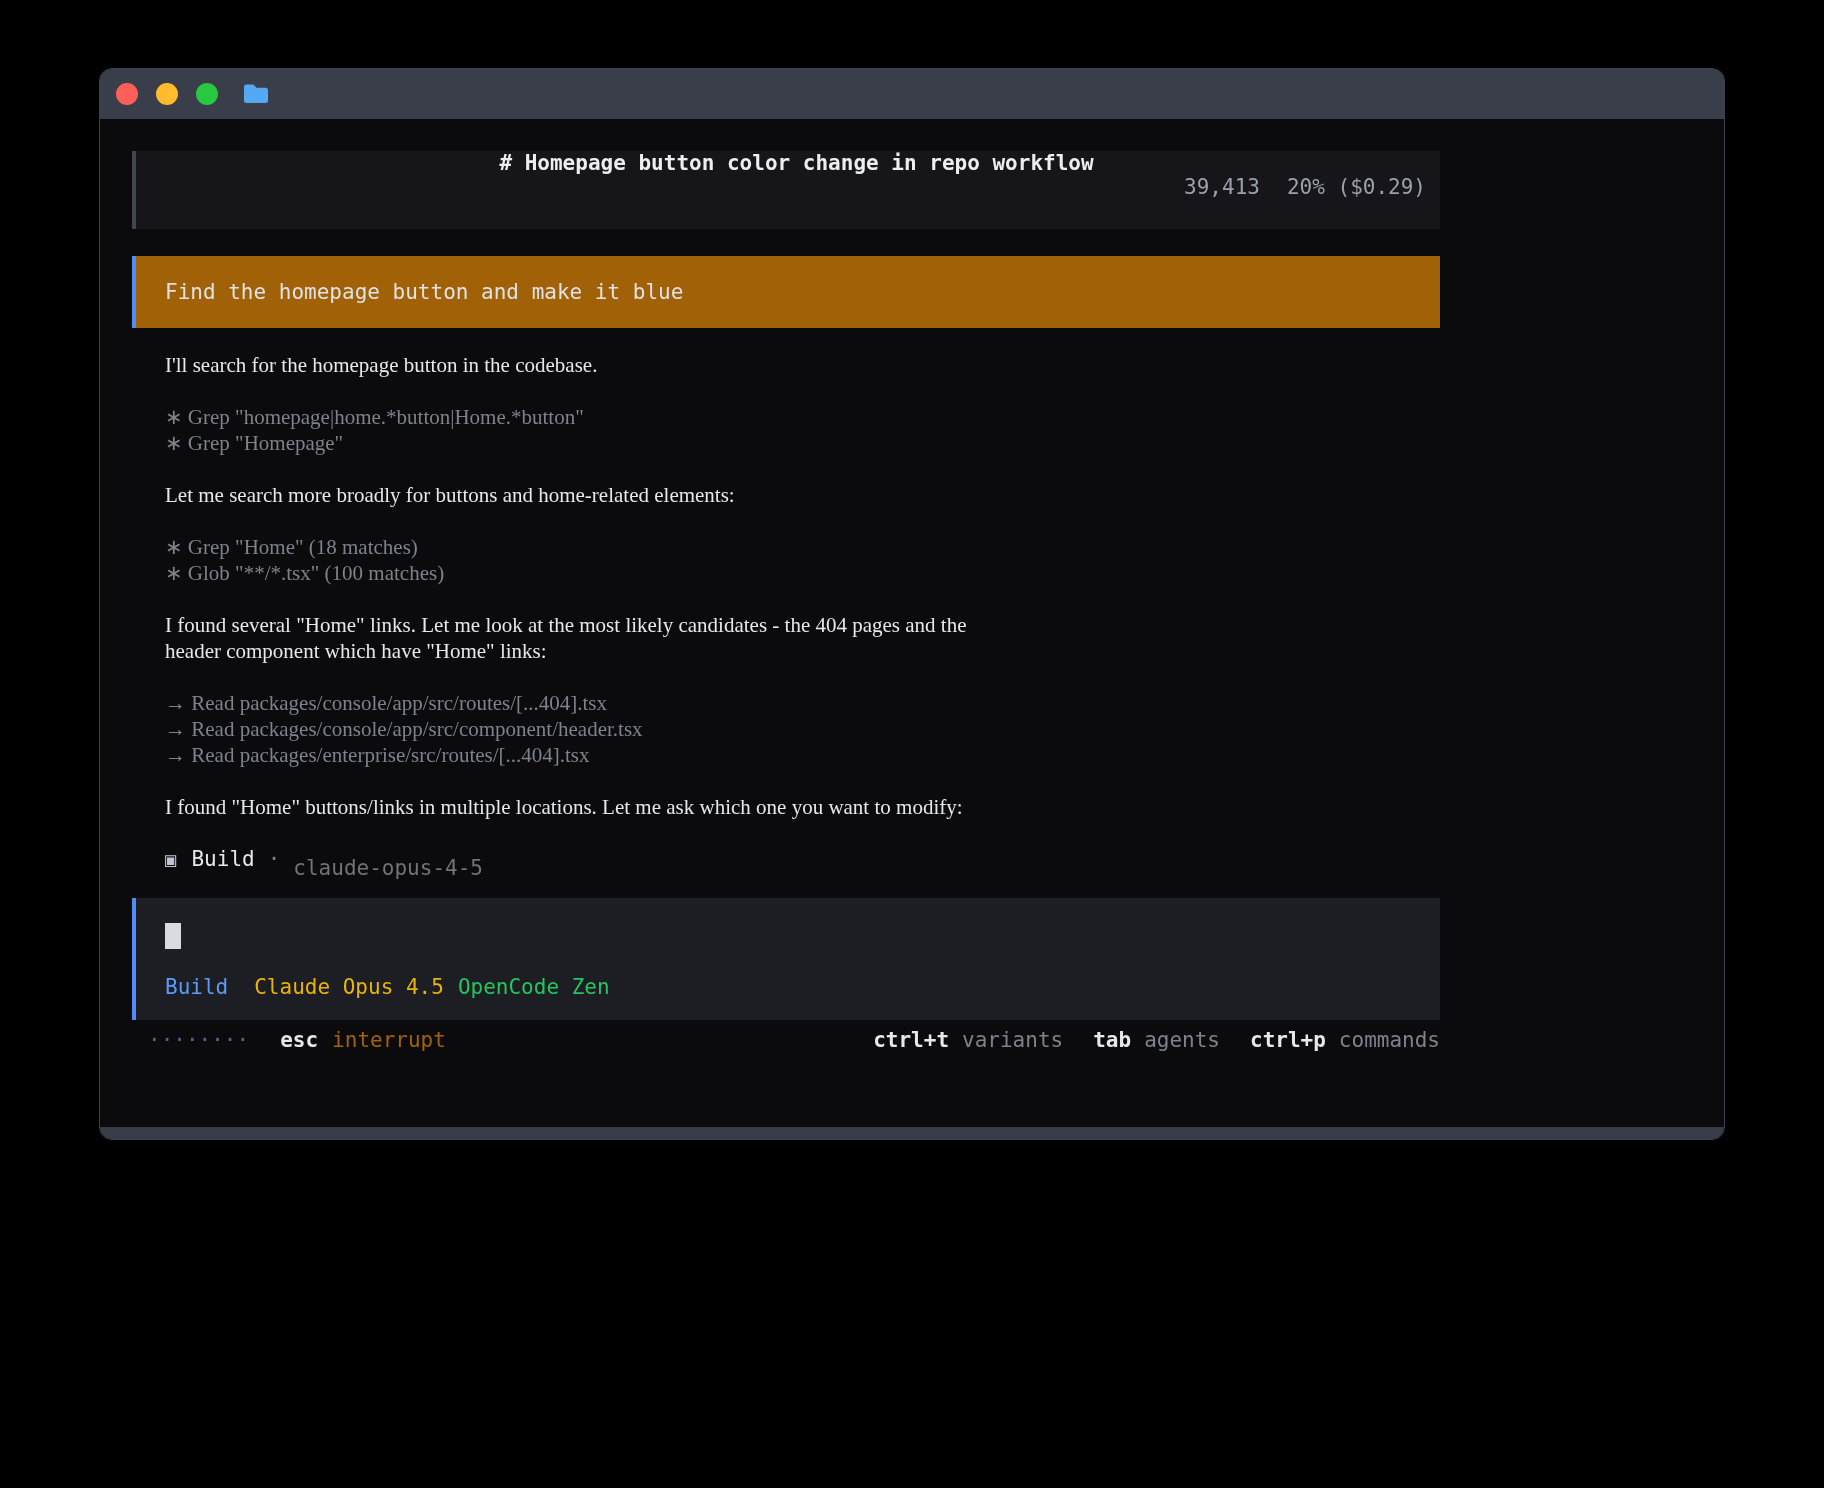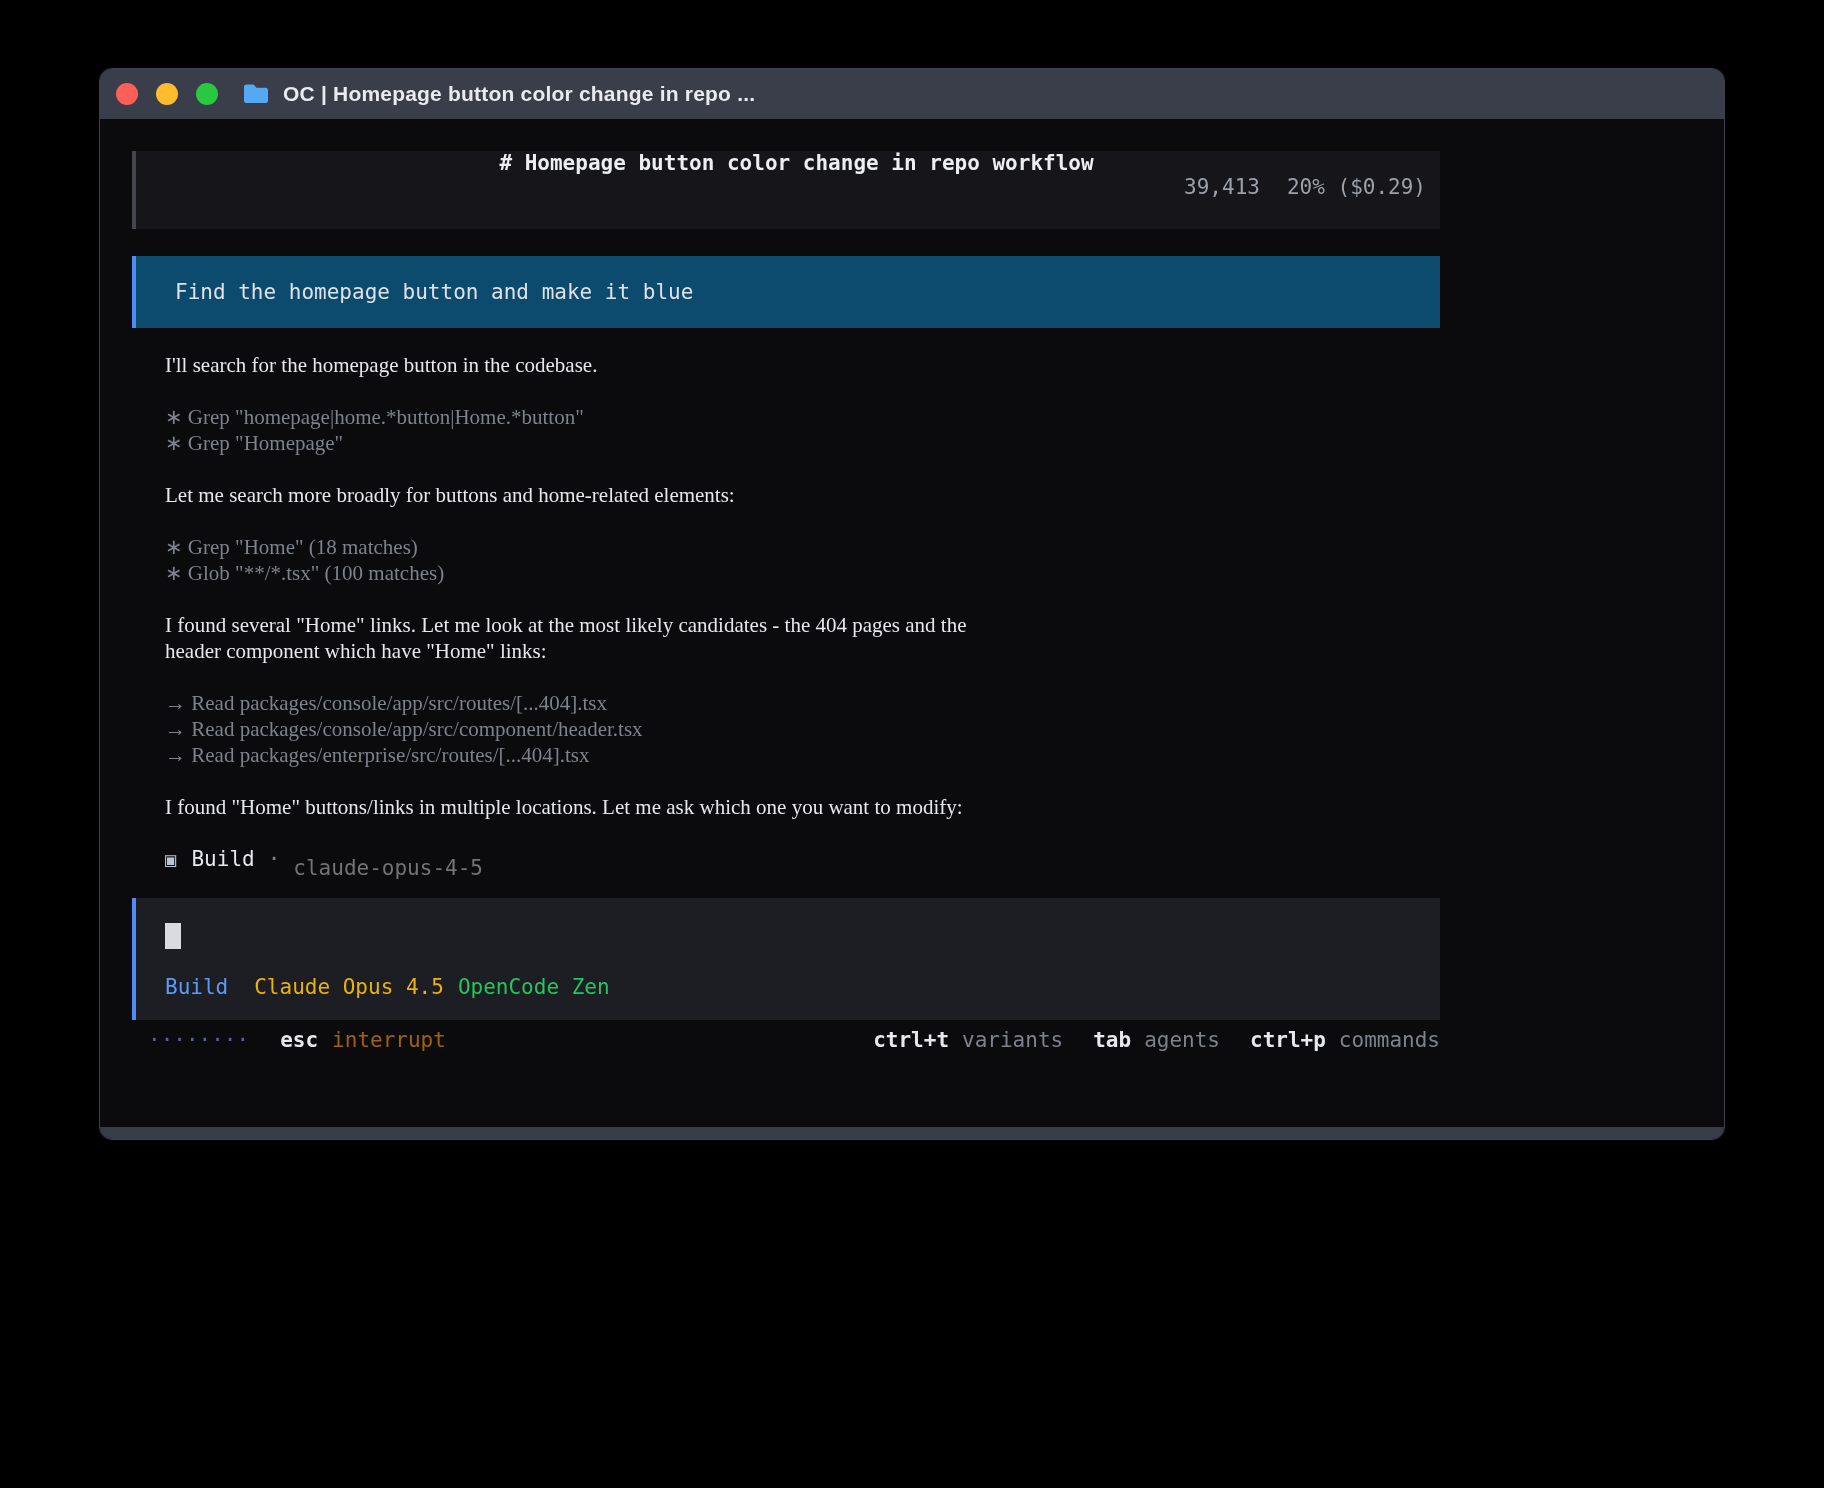--- a/index.html
+++ b/index.html
@@ -35,22 +35,22 @@
     width:1308px; height:78px; background:#15151a;
     border-left:4px solid #43464f;
     display:flex; align-items:center; padding:0 14px 0 31px;flex-direction:column;
   }
   .header-title { font-weight:bold; color:#edeef0; white-space:pre; }
   .header-stats { margin-left:auto; color:#9ba0aa; white-space:pre; display:flex; }
   .stats-gap { margin-left:27px; }
 
   .user-block {
     width:1308px; height:72px; margin-top:27px;
-    background:#0c4a6e; border-left:4px solid var(--border-blue);
-    display:flex; align-items:center; padding-left:39px;
+    background:#a16207; border-left:4px solid var(--border-blue);
+    display:flex; align-items:center; padding-left:29px;
     color:#e0e2e7; white-space:pre;
   }
 
   .conversation { margin-top:24px; width:1308px;font-family:Liberation Serif, serif; }
   .msg { margin-bottom:26px; padding-left:33px; }
   .line { line-height:26px; white-space:pre; }
   .msg.text .line { color:#e6e8ec; }
   .msg.tool .line { color:#7d828c; }
 
   .status-row {
@@ -99,21 +99,20 @@
     <div class="traffic">
       <span class="light red"></span>
       <span class="light yellow"></span>
       <span class="light green"></span>
     </div>
     <span class="folder">
       <svg width="28" height="22" viewBox="0 0 28 22">
         <path d="M2 4 a2.5 2.5 0 0 1 2.5-2.5 h7 l3 3.2 h9 A2.5 2.5 0 0 1 26 7.2 v10.3 a2.5 2.5 0 0 1-2.5 2.5 h-19 A2.5 2.5 0 0 1 2 17.5 Z" fill="#55a9f2"></path>
       </svg>
     </span>
-    <span class="wtitle">OC | Homepage button color change in repo ...</span>
   </div>
 
   <div class="content">
 
     <div class="header-block">
       <span class="header-title"># Homepage button color change in repo workflow</span>
       <span class="header-stats">
         <span>39,413</span>
         <span class="stats-gap">20% ($0.29)</span>
       </span>

